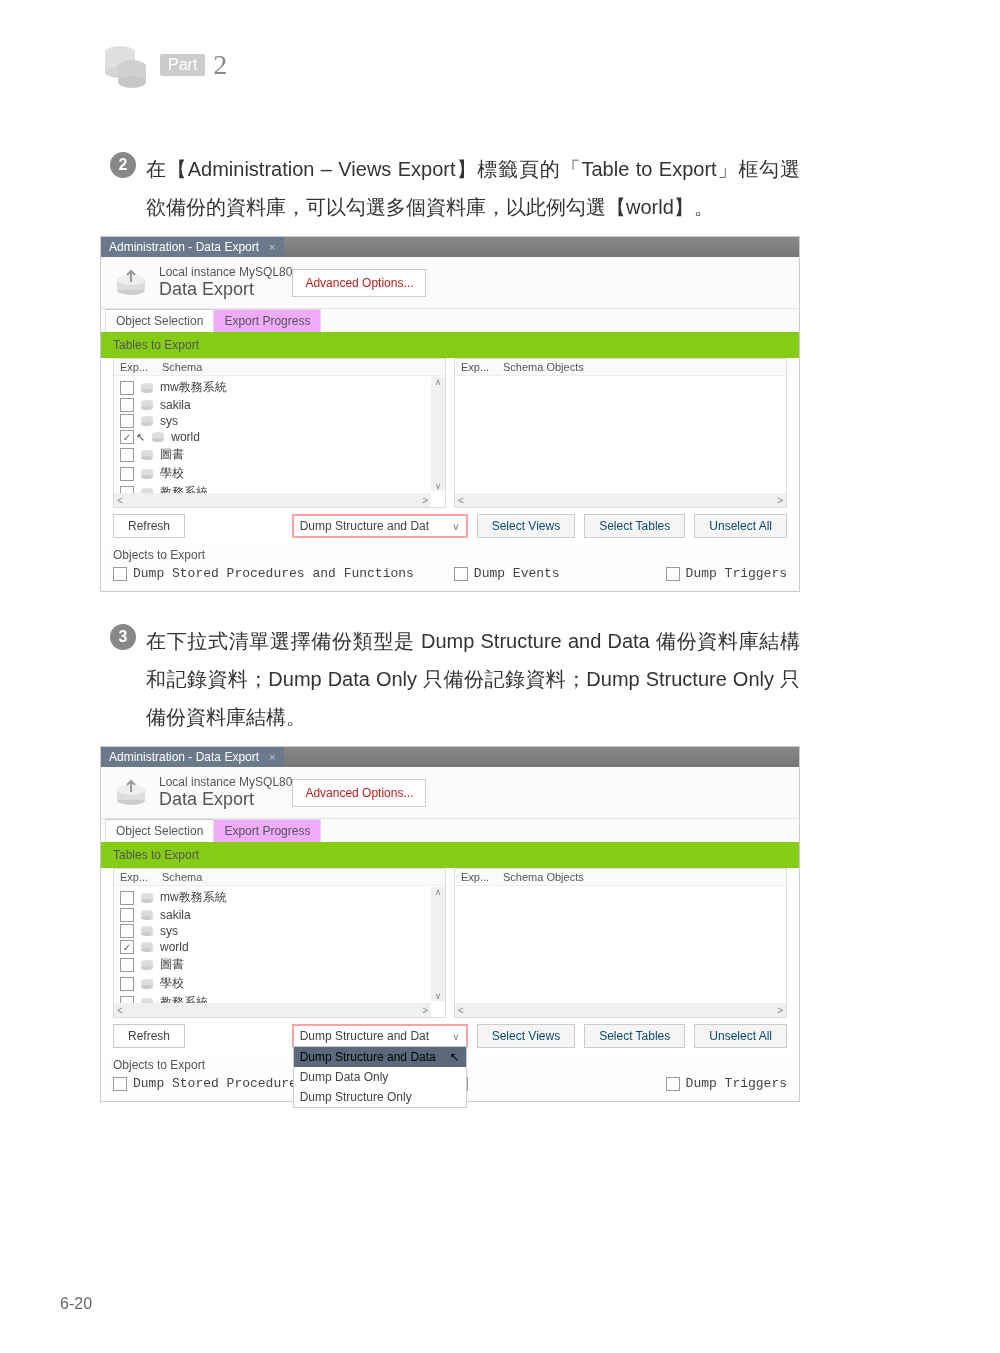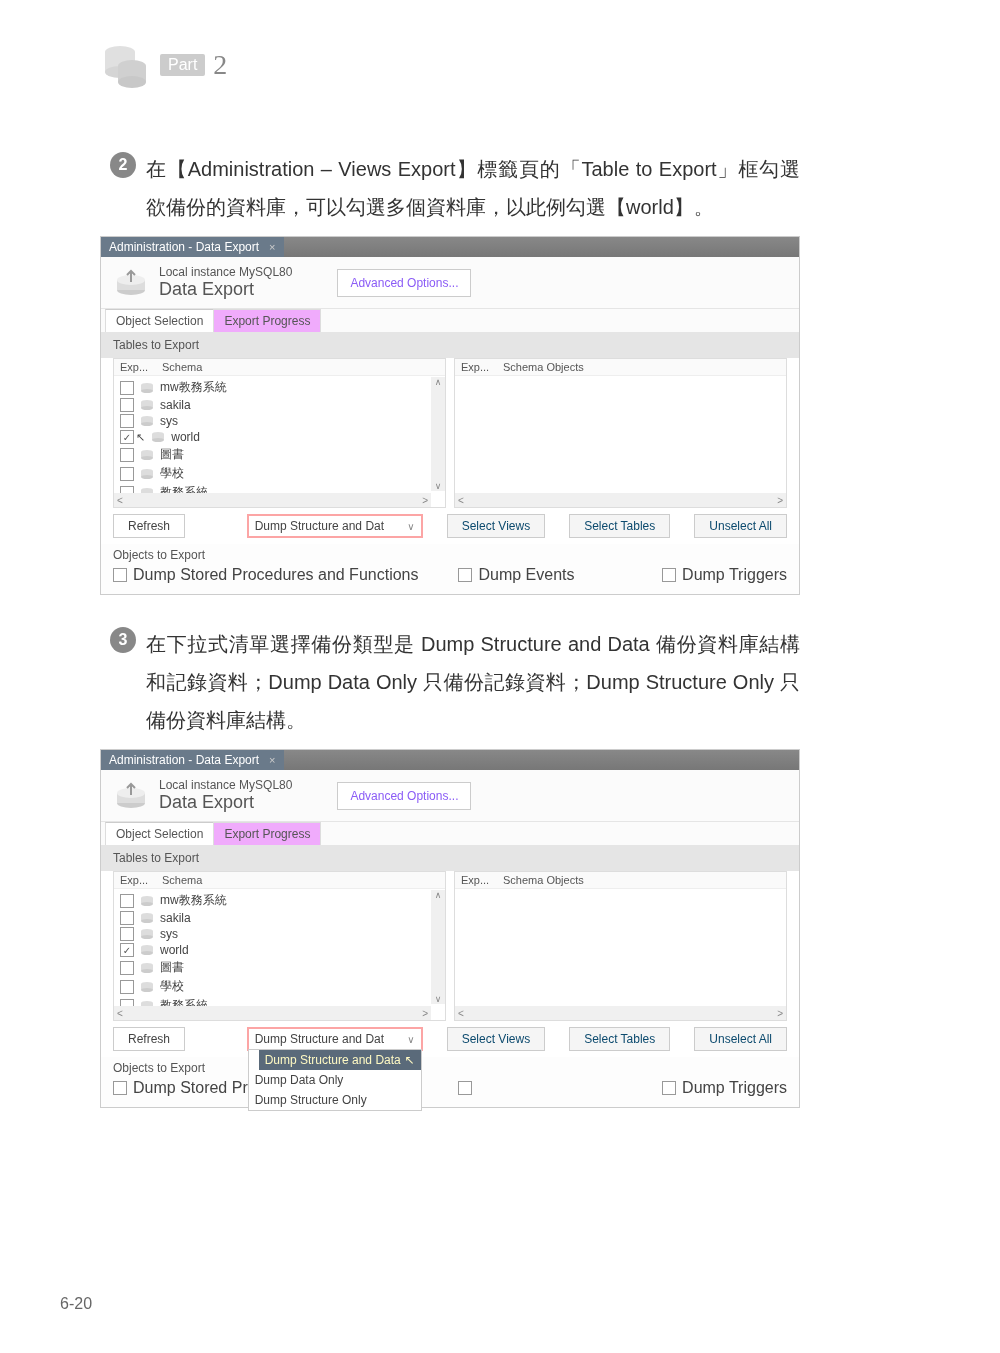--- a/index.html
+++ b/index.html
@@ -117,22 +117,21 @@
     width: 36px;
     height: 30px;
   }
   .instance-label { font-size: 12px; color: #555; }
   .export-title { font-size: 18px; color: #555; font-family: Arial; }
   .adv-btn {
     background: #fff;
     border: 1px solid #ccc;
     padding: 6px 12px;
     font-size: 12px;
-    color: #8b5cf6;
-    margin-left: 45px;
+    color: #b91c1c;
   }
   .sub-tabs {
     display: flex;
     background: #fbfbfb;
     padding: 0 4px;
   }
   .sub-tab {
     padding: 4px 10px;
     font-size: 12px;
     border: 1px solid #ddd;
@@ -149,21 +148,21 @@
     background: #f0abfc;
   }
   .content-area {
     background: #fff;
     padding: 0;
   }
   .group-label {
     font-size: 12px;
     color: #555;
     padding: 6px 12px;
-    background: #e5e5e5;
+    background: #84cc16;
   }
   .panels {
     display: flex;
     padding: 0 12px;
     gap: 8px;
   }
   .panel {
     flex: 1;
     border: 1px solid #ddd;
     background: #fff;
@@ -244,21 +243,21 @@
     align-items: center;
     font-size: 10px;
     color: #888;
     padding: 0 3px;
     box-sizing: border-box;
   }
   .btn-row {
     display: flex;
     align-items: flex-start;
     padding: 6px 12px;
-    gap: 24px;
+    gap: 9px;
   }
   .small-btn {
     background: #fff;
     border: 1px solid #ccc;
     padding: 4px 14px;
     font-size: 12px;
     color: #444;
   }
   .small-btn.disabled {
     color: #0c4a6e;
@@ -284,22 +283,23 @@
   }
   .obj-label {
     font-size: 12px;
     color: #555;
     margin-bottom: 4px;
   }
   .obj-checks {
     display: flex;
     align-items: center;
     gap: 40px;
-    font-size: 16px;
+    font-size: 13px;
     color: #444;
+    font-family: Liberation Mono, monospace;
   }
   .obj-checks label {
     display: flex;
     align-items: center;
     gap: 6px;
   }
   .dd-open {
     position: absolute;
     top: 100%;
     left: -1px;
@@ -308,25 +308,24 @@
     border: 1px solid #ccc;
     z-index: 10;
   }
   .dd-opt {
     padding: 3px 6px;
     font-size: 12px;
     color: #444;
   }
   .dd-opt.highlight {
     background: #5a6a7a;
-    color: #fef9c3;
+    color: #000000;
     display: flex;
     justify-content: space-between;
     align-items: center;
-    margin-left: 10px;
   }
   .page-num {
     position: absolute;
     bottom: 40px;
     left: 60px;
     font-size: 16px;
     color: #666;
   }
 </style>
 </head>

